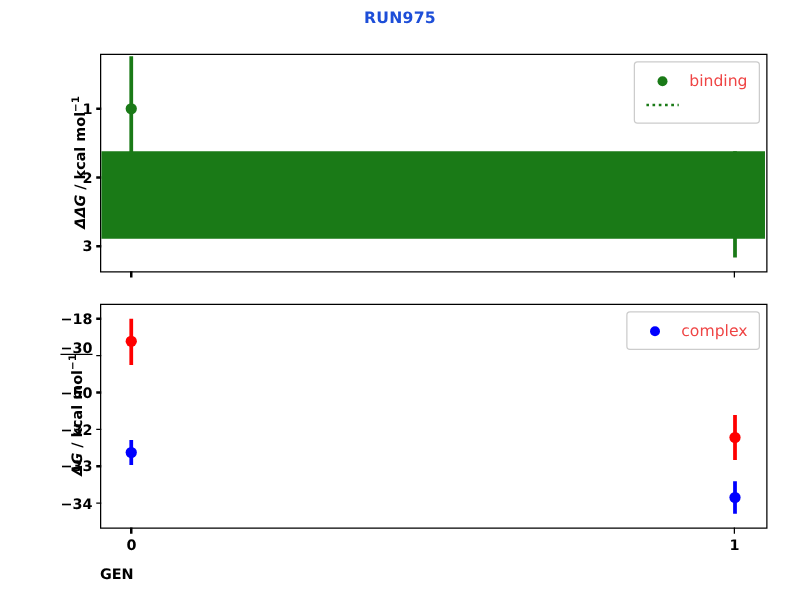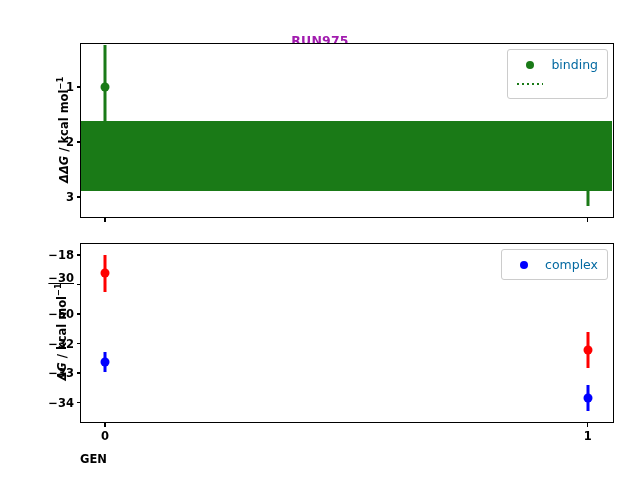--- a/index.html
+++ b/index.html
@@ -22,23 +22,22 @@
     background: #ffffff;
   }
   .fig-title {
     position: absolute;
     left: 0;
     top: 6px;
     width: 640px;
     text-align: center;
     font-size: 12.5px;
     font-weight: bold;
-    color: #a21caf;
+    color: #1d4ed8;
     letter-spacing: 0.2px;
-    margin-top: 27px;
   }
   
   .axes {
     position: absolute;
     border: 1.6px solid #000000;
     box-sizing: border-box;
     background: #ffffff;
   }
   #axes-top {
     left: 80px;
@@ -184,21 +183,21 @@
     width: 26px;
     height: 2px;
     display: block;
     background-image: linear-gradient(to right,
       currentColor 0 2px, transparent 2px 5px);
     background-size: 5px 2px;
     background-repeat: repeat-x;
   }
   .legend-text {
     font-size: 12.5px;
-    color: #0369a1;
+    color: #ef4444;
     margin-left: 6px;
   }
   .sup { font-size: 0.72em; vertical-align: super; }
   .ital { font-style: italic; }
 </style>
 </head>
 <body>
 
 <div id="figure">
 

